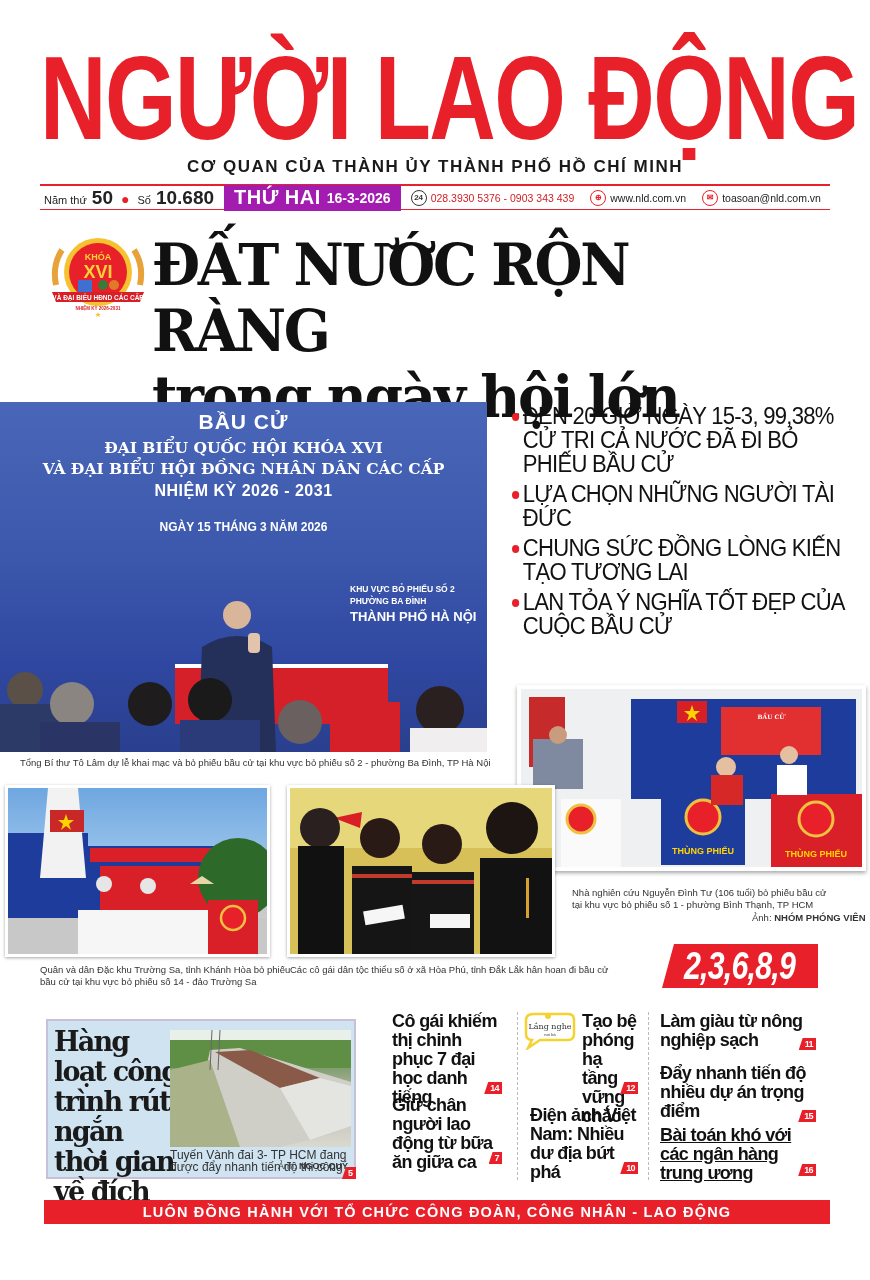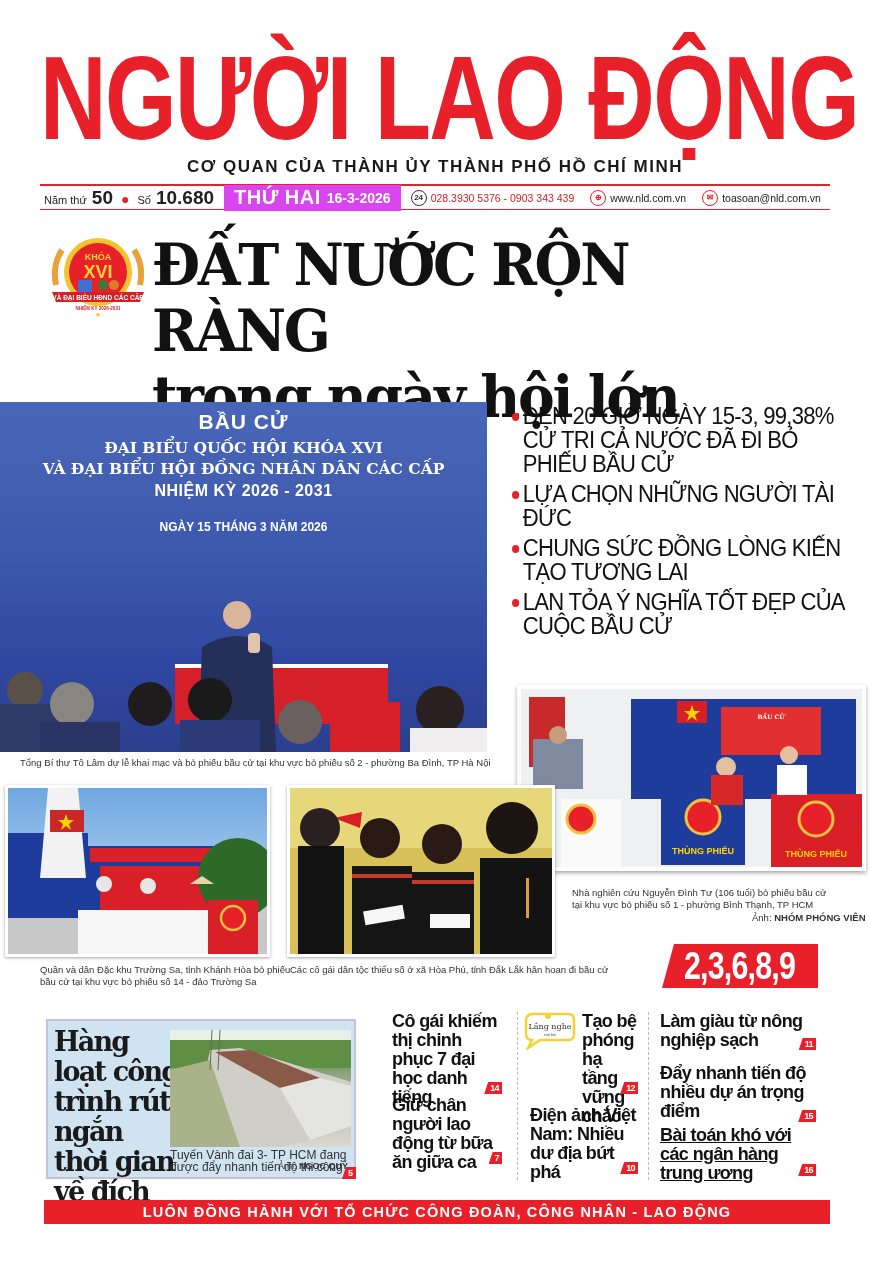--- a/index.html
+++ b/index.html
@@ -12,21 +12,21 @@
     font-size: 118px; line-height: 112px; letter-spacing: -2px; text-align: center;
     transform: scaleX(0.78); transform-origin: left top; white-space: nowrap; width: 960px; }
   .subtitle { position: absolute; left: 0; top: 157px; width: 870px; text-align: center;
     font-weight: 700; font-size: 17px; letter-spacing: 1.5px; color: #1a1a1a; }
   .infobar { position: absolute; left: 40px; top: 184px; width: 790px; height: 26px;
     border-top: 2px solid #e8202a; border-bottom: 1px solid #e8202a;
     display: flex; align-items: center; font-size: 11px; color: #222; }
   .infobar .yr { display: flex; align-items: baseline; gap: 5px; margin-left: 4px; }
   .infobar .big { font-weight: 900; font-size: 19px; }
   .infobar .dot { color: #e8202a; font-size: 14px; margin: 0 3px; }
-  .dayblock { background: #d946ef; color: #fff; height: 26px; margin-left: 10px; padding: 0 10px;
+  .dayblock { background: #a21caf; color: #fff; height: 26px; margin-left: 10px; padding: 0 10px;
     display: flex; align-items: center; gap: 6px; }
   .dayblock .day { font-weight: 900; font-size: 20px; letter-spacing: 0.5px; }
   .dayblock .date { font-size: 14px; font-weight: 700; }
   .contact { display: flex; align-items: center; gap: 4px; margin-left: 10px; font-size: 10.5px; color: #d02028; }
   .contact .ico { display: inline-flex; width: 16px; height: 16px; border-radius: 50%;
     border: 1.5px solid #333; align-items: center; justify-content: center; font-size: 8px;
     color: #333; font-weight: 700; }
   .contact .ico.red { border-color: #e8202a; color: #e8202a; }
   .contact .sep { width: 8px; }
 
@@ -70,21 +70,21 @@
 
   
   .bphoto1 { position: absolute; left: 5px; top: 785px; width: 265px; height: 172px; overflow: hidden;
     box-shadow: 0 1px 3px rgba(0,0,0,.35); border: 3px solid #fff;
     background: linear-gradient(180deg, #6fa6e0 0%, #9cc6ec 45%, #c7c7c7 70%, #d9d9d9 100%); }
   .bphoto2 { position: absolute; left: 287px; top: 785px; width: 268px; height: 172px; overflow: hidden;
     box-shadow: 0 1px 3px rgba(0,0,0,.35); border: 3px solid #fff;
     background: linear-gradient(180deg, #e8d36a 0%, #d9c354 40%, #b8a04a 100%); }
 
   
-  .pages-badge { position: absolute; left: 662px; top: 944px; width: 156px; height: 44px; }
+  .pages-badge { position: absolute; left: 662px; top: 944px; width: 156px; height: 44px; font-style: italic; }
   .pages-badge .bg { position: absolute; inset: 0; background: #e8202a;
     clip-path: polygon(12px 0, 100% 0, 100% 100%, 0 100%); }
   .pages-badge .txt { position: absolute; left: 22px; top: 0; color: #fff; font-weight: 900;
     font-size: 38px; line-height: 44px; letter-spacing: -1px; transform: scaleX(0.8); transform-origin: left top; }
 
   
   .teaser { position: absolute; left: 46px; top: 1019px; width: 310px; height: 160px;
     background: #cfe3f1; border: 2px solid #c8c0d8; }
   .teaser .ttl { position: absolute; left: 6px; top: 6px; width: 125px; font-family: "DejaVu Serif", serif;
     font-weight: 700; font-size: 27px; line-height: 30px; color: #1a1a1a; letter-spacing: -1.8px; }
@@ -162,20 +162,25 @@
   <div>trong ngày hội lớn</div>
 </h1>
 
 <div class="mainphoto">
   <div class="banner">
     <div class="b1">BẦU CỬ</div>
     <div class="b2">ĐẠI BIỂU QUỐC HỘI KHÓA XVI</div>
     <div class="b3">VÀ ĐẠI BIỂU HỘI ĐỒNG NHÂN DÂN CÁC CẤP</div>
     <div class="b4">NHIỆM KỲ 2026 - 2031</div>
     <div class="b5">NGÀY 15 THÁNG 3 NĂM 2026</div>
+  </div>
+  <div class="loc-box">
+    <div class="l1">KHU VỰC BỎ PHIẾU SỐ 2</div>
+    <div class="l2">PHƯỜNG BA ĐÌNH</div>
+    <div class="l3">THÀNH PHỐ HÀ NỘI</div>
   </div>
   <div class="ballots" style="left:175px;width:130px;"></div>
   <div class="ballots" style="left:300px;width:88px;"></div>
   <svg class="person" viewBox="0 0 90 155">
     <circle cx="45" cy="18" r="14" fill="#d9b59a"></circle>
     <path d="M10 50 Q45 28 80 50 L84 155 L6 155 Z" fill="#24305a"></path>
     <rect x="56" y="36" width="12" height="20" rx="4" fill="#e2c4ad"></rect>
   </svg>
   <svg class="crowd" viewBox="0 0 487 80">
     <circle cx="25" cy="18" r="18" fill="#5a5048"></circle>

